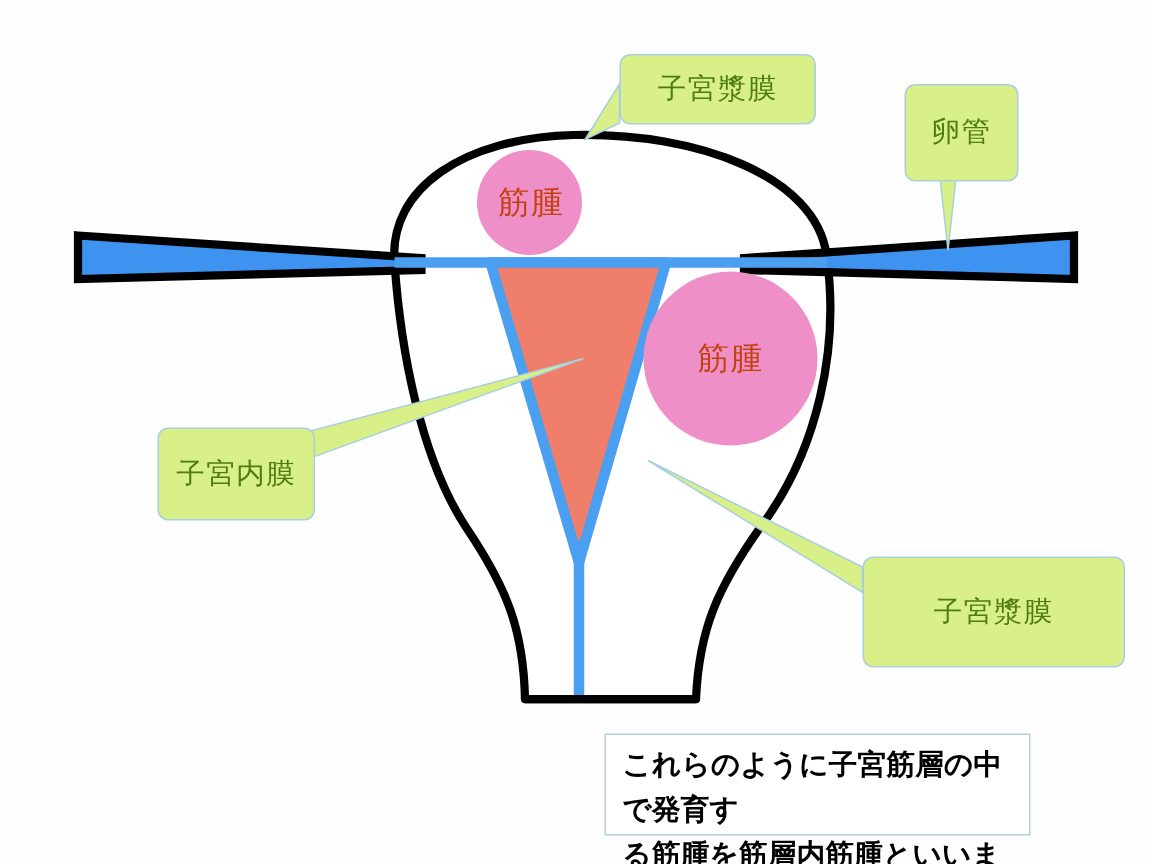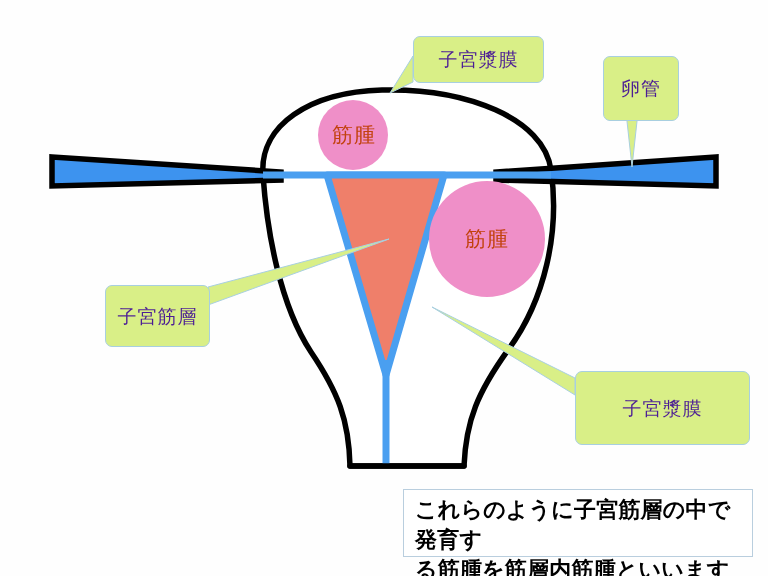--- a/index.html
+++ b/index.html
@@ -25,44 +25,44 @@
     top: 0;
     width: 768px;
     height: 576px;
   }
   .lbl {
     position: absolute;
     box-sizing: border-box;
     background: #d9ef87;
     border: 1px solid #a8cfe0;
     border-radius: 7px;
-    color: #4c1d95;
+    color: #4d7c0f;
     font-size: 19px;
     line-height: 1;
     display: flex;
     align-items: center;
     justify-content: center;
     letter-spacing: 1px;
     z-index: 5;
   }
   #lbl-serosa   { left: 413px; top: 36px;  width: 131px; height: 47px; }
   #lbl-tube     { left: 603px; top: 56px;  width: 76px;  height: 65px; }
   #lbl-endo     { left: 105px; top: 285px; width: 105px; height: 62px; }
   #lbl-myo      { left: 575px; top: 371px; width: 175px; height: 74px; }
   #caption {
     position: absolute;
     left: 403px;
     top: 489px;
-    width: 350px;
+    width: 284px;
     height: 68px;
     box-sizing: border-box;
     background: #ffffff;
     border: 1px solid #b9cede;
     color: #000000;
-    font-size: 22px;
+    font-size: 19px;
     font-weight: bold;
     line-height: 30px;
     padding: 5px 0 0 11px;
     letter-spacing: 0.2px;
     z-index: 6;
   }
   .fib-text {
     position: absolute;
     color: #c2410c;
     font-size: 21px;
@@ -120,21 +120,21 @@
 
   </svg>
 
   <div class="fib-text" id="fib-text-1">筋腫</div>
   <div class="fib-text" id="fib-text-2">筋腫</div>
 
   <div class="lbl" id="lbl-serosa">子宮漿膜</div>
 
   <div class="lbl" id="lbl-tube">卵管</div>
 
-  <div class="lbl" id="lbl-endo">子宮筋層</div>
+  <div class="lbl" id="lbl-endo">子宮内膜</div>
 
   <div class="lbl" id="lbl-myo">子宮漿膜</div>
 
   <div id="caption">
     <div>これらのように子宮筋層の中で発育す</div>
     <div>る筋腫を筋層内筋腫といいます</div>
   </div>
 
 </div>
 

